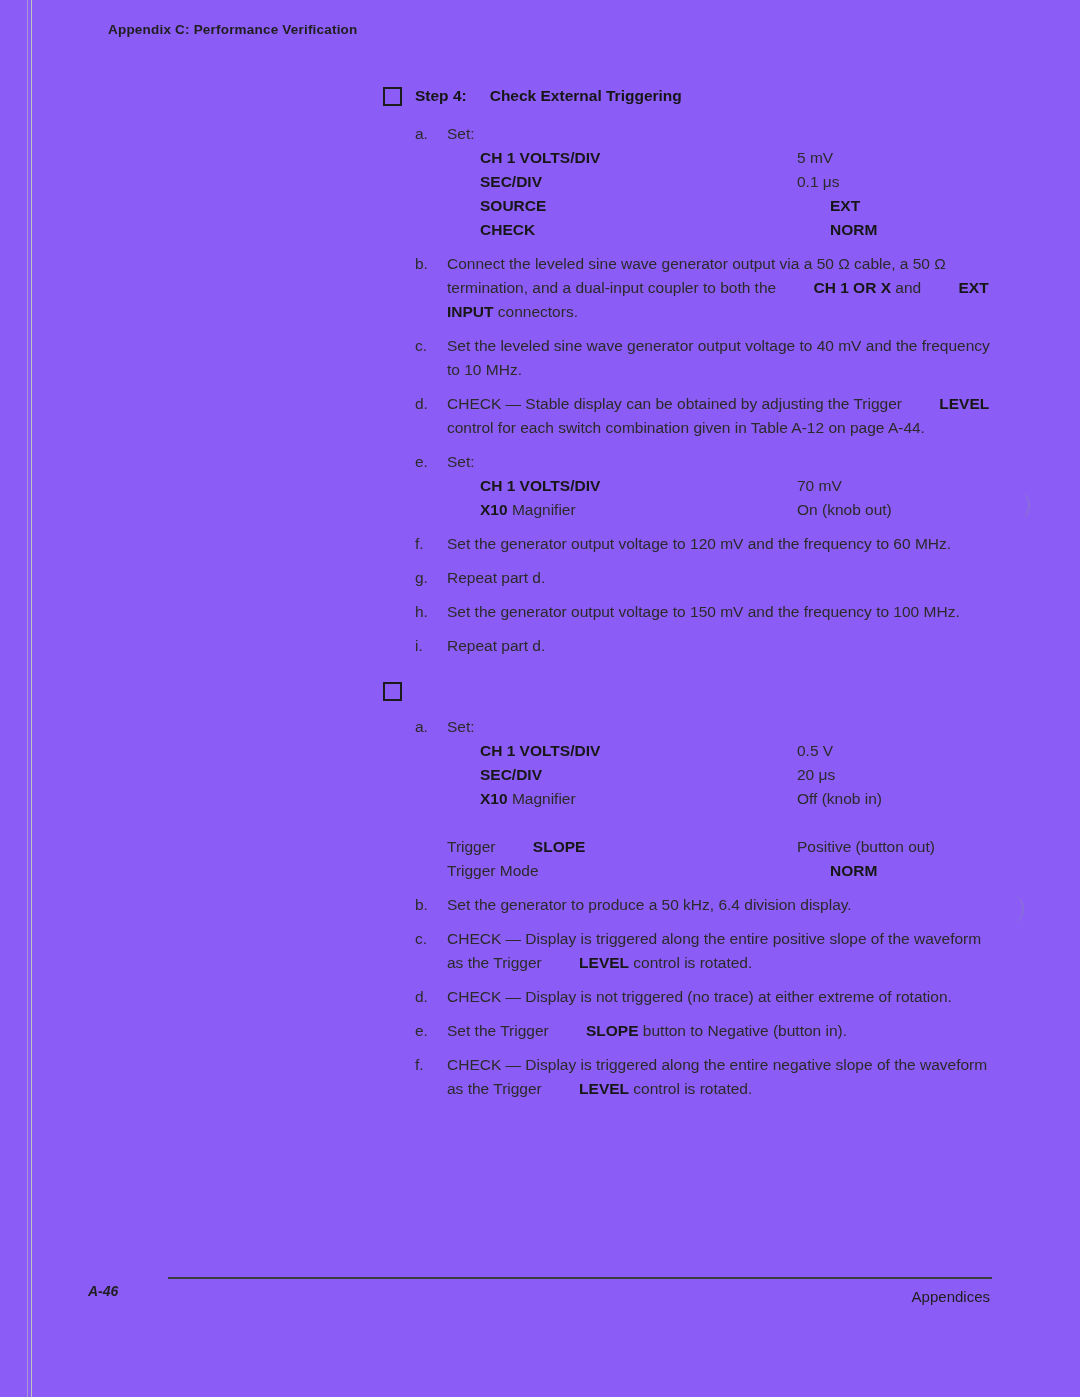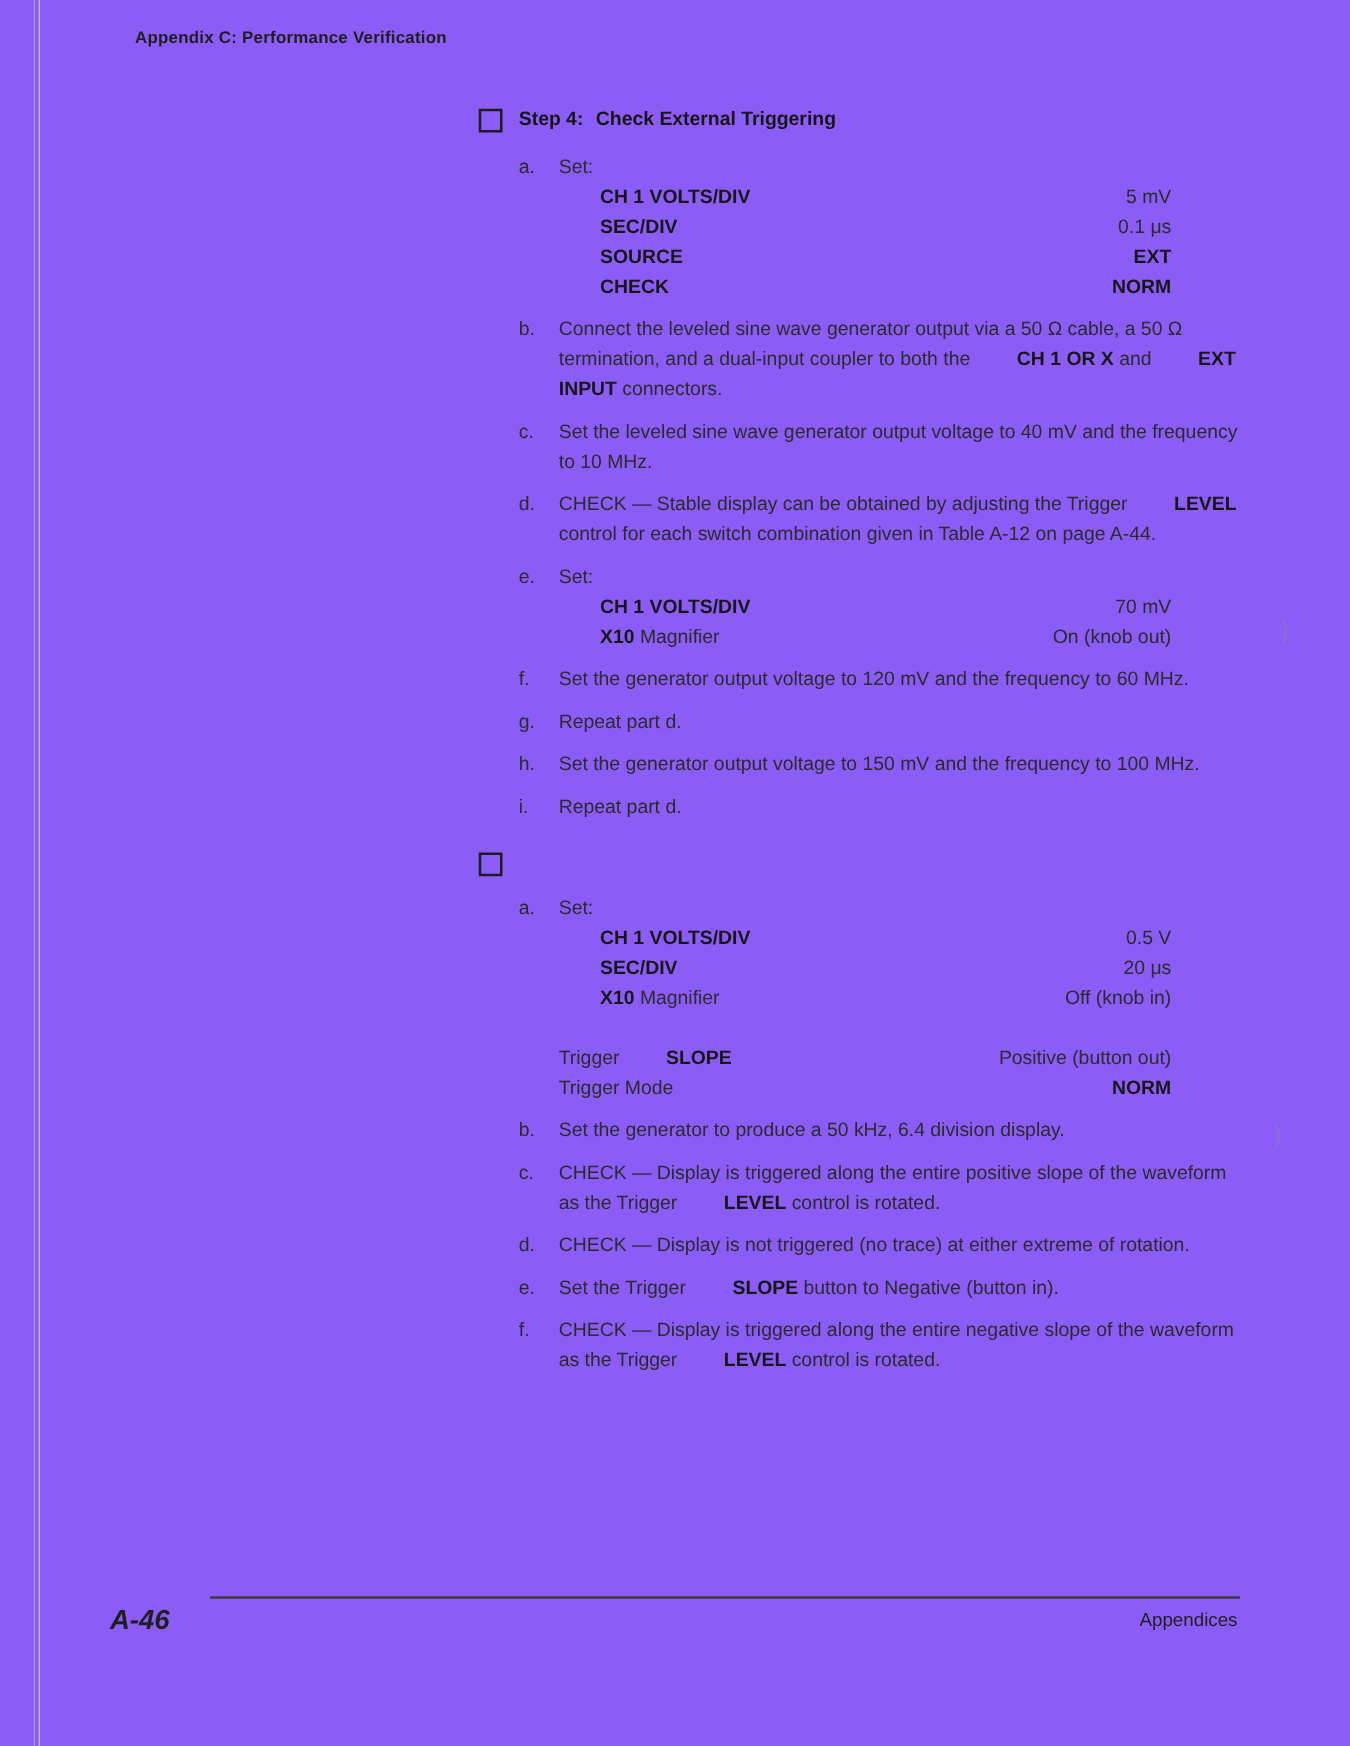--- a/index.html
+++ b/index.html
@@ -26,37 +26,37 @@
   }
   .step-heading{
     display:flex;align-items:center;column-gap:13px;
     font-weight:bold;font-size:15.5px;color:#161616;
     margin:0 0 14px 0;
   }
   .checkbox{
     width:15px;height:15px;flex:0 0 auto;
     border:2.5px solid #1c1c1c;background:transparent;
   }
-  .step-title-wrap{display:flex;column-gap:10px;}
+  .step-title-wrap{display:flex;column-gap:23px;}
   .section-step5{margin-top:24px;}
   .item{display:flex;margin:0 0 10px 32px;}
   .letter{flex:0 0 32px;}
   .body{flex:1;min-width:0;}
   .settings{margin:0;}
   .srow{display:flex;}
   .slabel{flex:0 0 350px;}
-  .sval{width:140px;text-align:right;}
+  .sval{width:140px;}
   .srow.gap{margin-top:24px;}
   .footer-rule{
     position:absolute;left:168px;top:1277px;width:824px;height:2px;
     background:#3d3d3b;
   }
   .page-num{
     position:absolute;left:88px;top:1283px;
-    font-size:22px;font-weight:bold;font-style:italic;color:#1f1f1f;
+    font-size:14px;font-weight:bold;font-style:italic;color:#1f1f1f;
   }
   .appendices{
     position:absolute;right:90px;top:1288px;
     font-size:15px;font-weight:normal;color:#1f1f1f;
   }
   .artifact{
     position:absolute;width:16px;height:26px;
     border:0;border-right:2px solid #8a90a0;border-radius:0 50% 50% 0/0 50% 50% 0;
     opacity:.35;
   }

